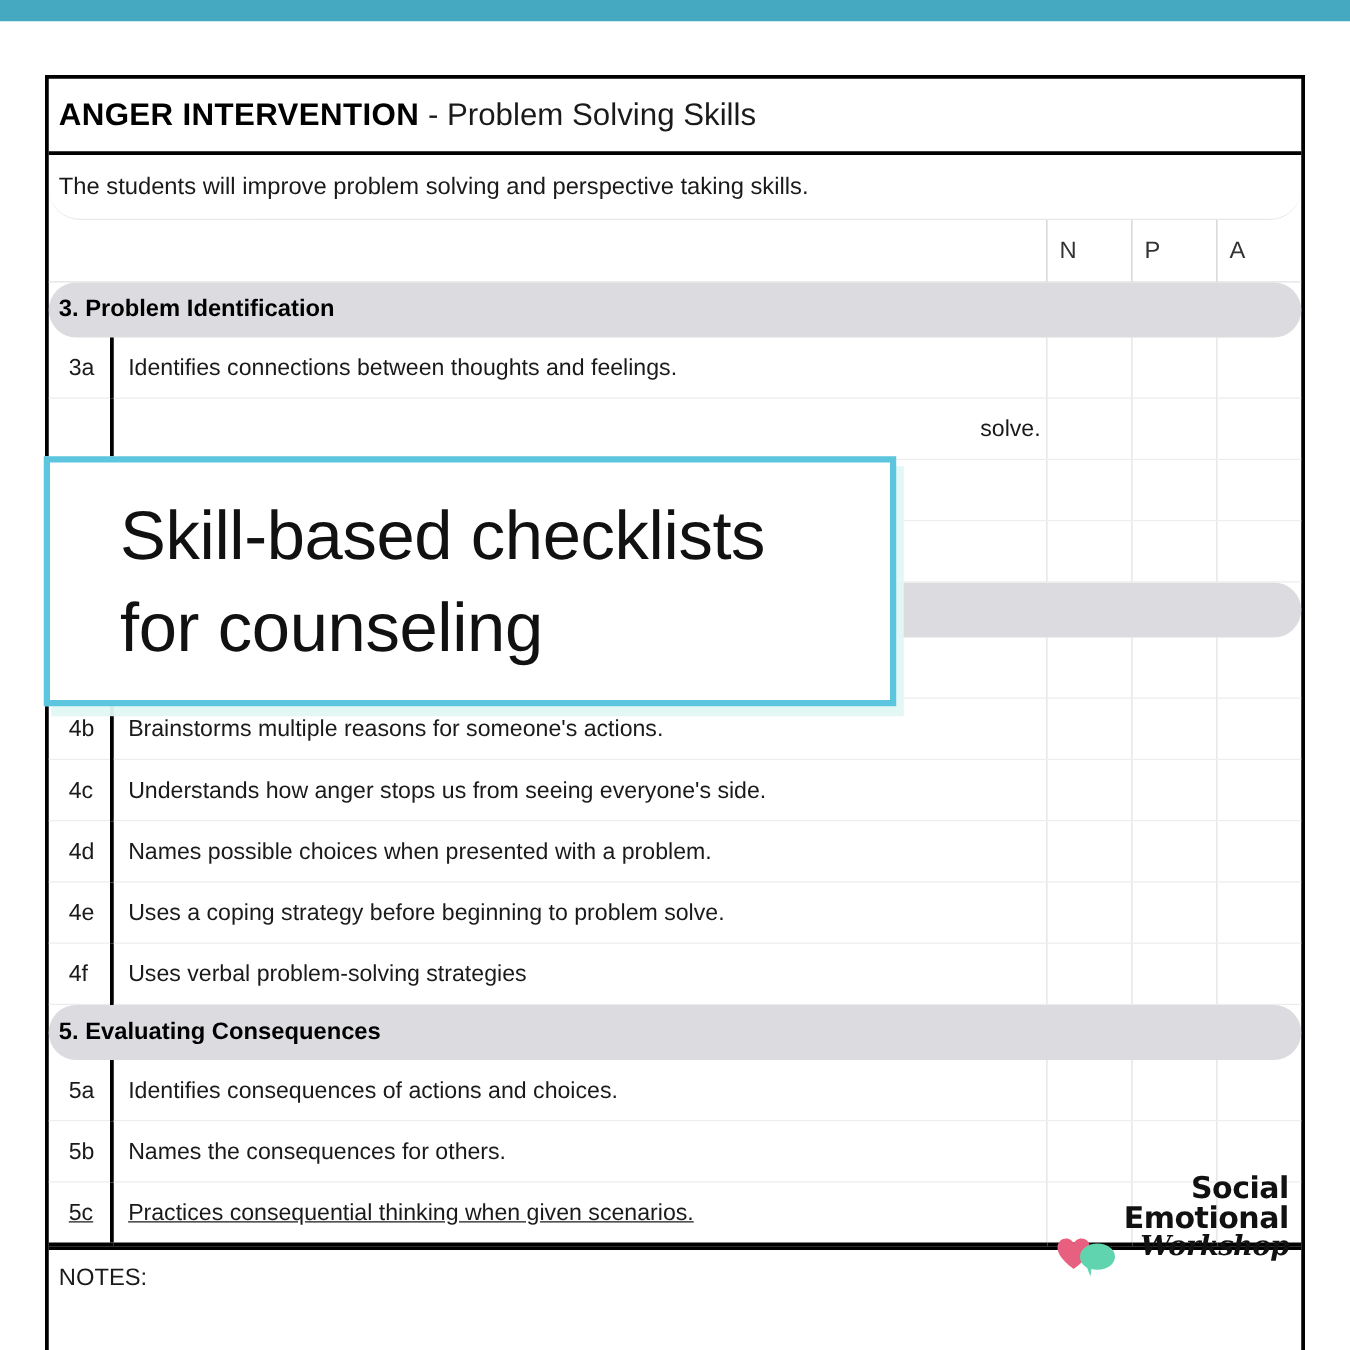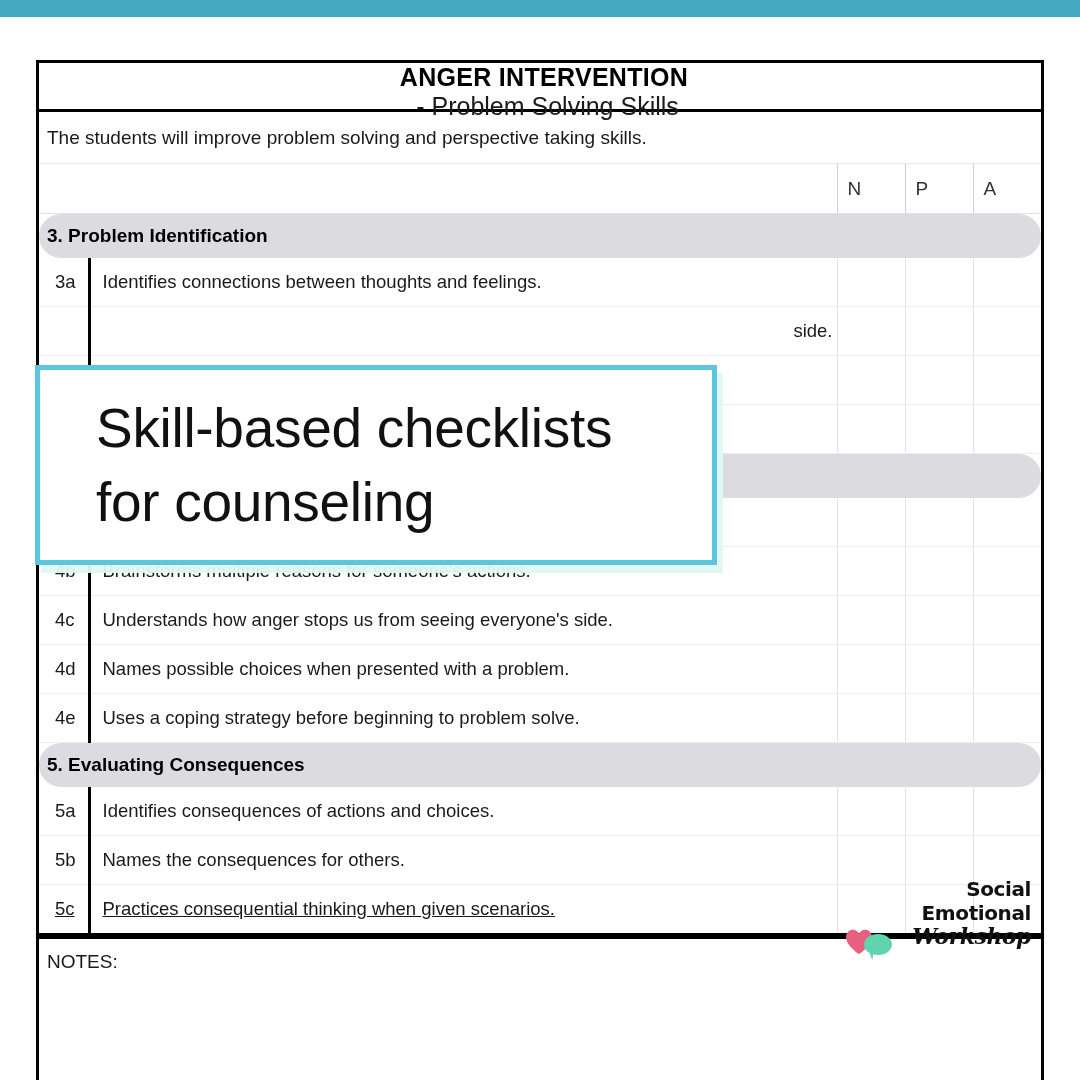--- a/index.html
+++ b/index.html
@@ -16,38 +16,37 @@
     background:#45a9c2;
   }
   
   #sheet{
     position:absolute;left:36px;top:60px;width:1008px;height:1020px;
     border:3px solid #000;border-bottom:none;
     box-sizing:border-box;background:#fff;
   }
   
   #title-row{
-    height:49px;box-sizing:border-box;
+    height:61px;box-sizing:border-box;
     border-bottom:3px solid #000;
     display:flex;align-items:center;padding-left:8px;
     white-space:nowrap;
-    flex-direction:column;
   }
   #title-row .t-strong{
     font-size:25px;font-weight:bold;letter-spacing:.3px;color:#000;
   }
   #title-row .t-rest{
     font-size:25px;font-weight:400;color:#1a1a1a;margin-left:7px;
   }
   
   #objective-row{
     height:52px;box-sizing:border-box;
     border-bottom:1px solid #e8e8e8;
     display:flex;align-items:center;padding-left:8px;
-    font-size:19px;color:#1a1a1a;
+    font-size:19px;color:#1a1a1a;border-radius:25px;
   }
   
   table.chk{
     border-collapse:collapse;width:100%;table-layout:fixed;
   }
   table.chk col.c-code{width:50px;}
   table.chk col.c-desc{width:748px;}
   table.chk col.c-mark{width:68px;}
   table.chk td{
     border-right:1px solid #e2e2e2;
@@ -91,21 +90,21 @@
     padding:12px 0 0 8px;position:relative;
   }
   #notes-label{font-size:19px;color:#1a1a1a;text-align:right;}
   
   #logo{
     position:absolute;right:10px;top:-62px;width:192px;height:60px;
     text-align:right;
   }
   #logo-line1{
     font-family:"DejaVu Sans", sans-serif;
-    font-weight:bold;font-size:20px;color:#111;letter-spacing:-.4px;
+    font-weight:bold;font-size:24px;color:#111;letter-spacing:-.4px;
     line-height:24px;
     margin-left:40px;
   }
   #logo-line2-wrap{
     position:relative;height:36px;
   }
   #logo-script{
     position:absolute;right:0;top:-2px;
     font-family:"DejaVu Serif", serif;
     font-style:italic;font-weight:bold;font-size:22px;color:#111;
@@ -170,21 +169,21 @@
       </tr>
       <tr>
         <td class="code">3a</td>
         <td class="desc">Identifies connections between thoughts and feelings.</td>
         <td class="mark"></td>
         <td class="mark"></td>
         <td class="mark last"></td>
       </tr>
       <tr>
         <td class="code"></td>
-        <td class="desc" style="text-align:right;padding-right:4px;"><span>side.</span></td>
+        <td class="desc" style="text-align:right;padding-right:4px;"><span>solve.</span></td>
         <td class="mark"></td>
         <td class="mark"></td>
         <td class="mark last"></td>
       </tr>
       <tr>
         <td class="code"></td>
         <td class="desc"></td>
         <td class="mark"></td>
         <td class="mark"></td>
         <td class="mark last"></td>
@@ -224,20 +223,27 @@
       <tr>
         <td class="code">4d</td>
         <td class="desc">Names possible choices when presented with a problem.</td>
         <td class="mark"></td>
         <td class="mark"></td>
         <td class="mark last"></td>
       </tr>
       <tr>
         <td class="code">4e</td>
         <td class="desc">Uses a coping strategy before beginning to problem solve.</td>
+        <td class="mark"></td>
+        <td class="mark"></td>
+        <td class="mark last"></td>
+      </tr>
+      <tr>
+        <td class="code">4f</td>
+        <td class="desc">Uses verbal problem-solving strategies</td>
         <td class="mark"></td>
         <td class="mark"></td>
         <td class="mark last"></td>
       </tr>
 
       <tr class="section">
         <td colspan="5">5. Evaluating Consequences</td>
       </tr>
       <tr>
         <td class="code">5a</td>

